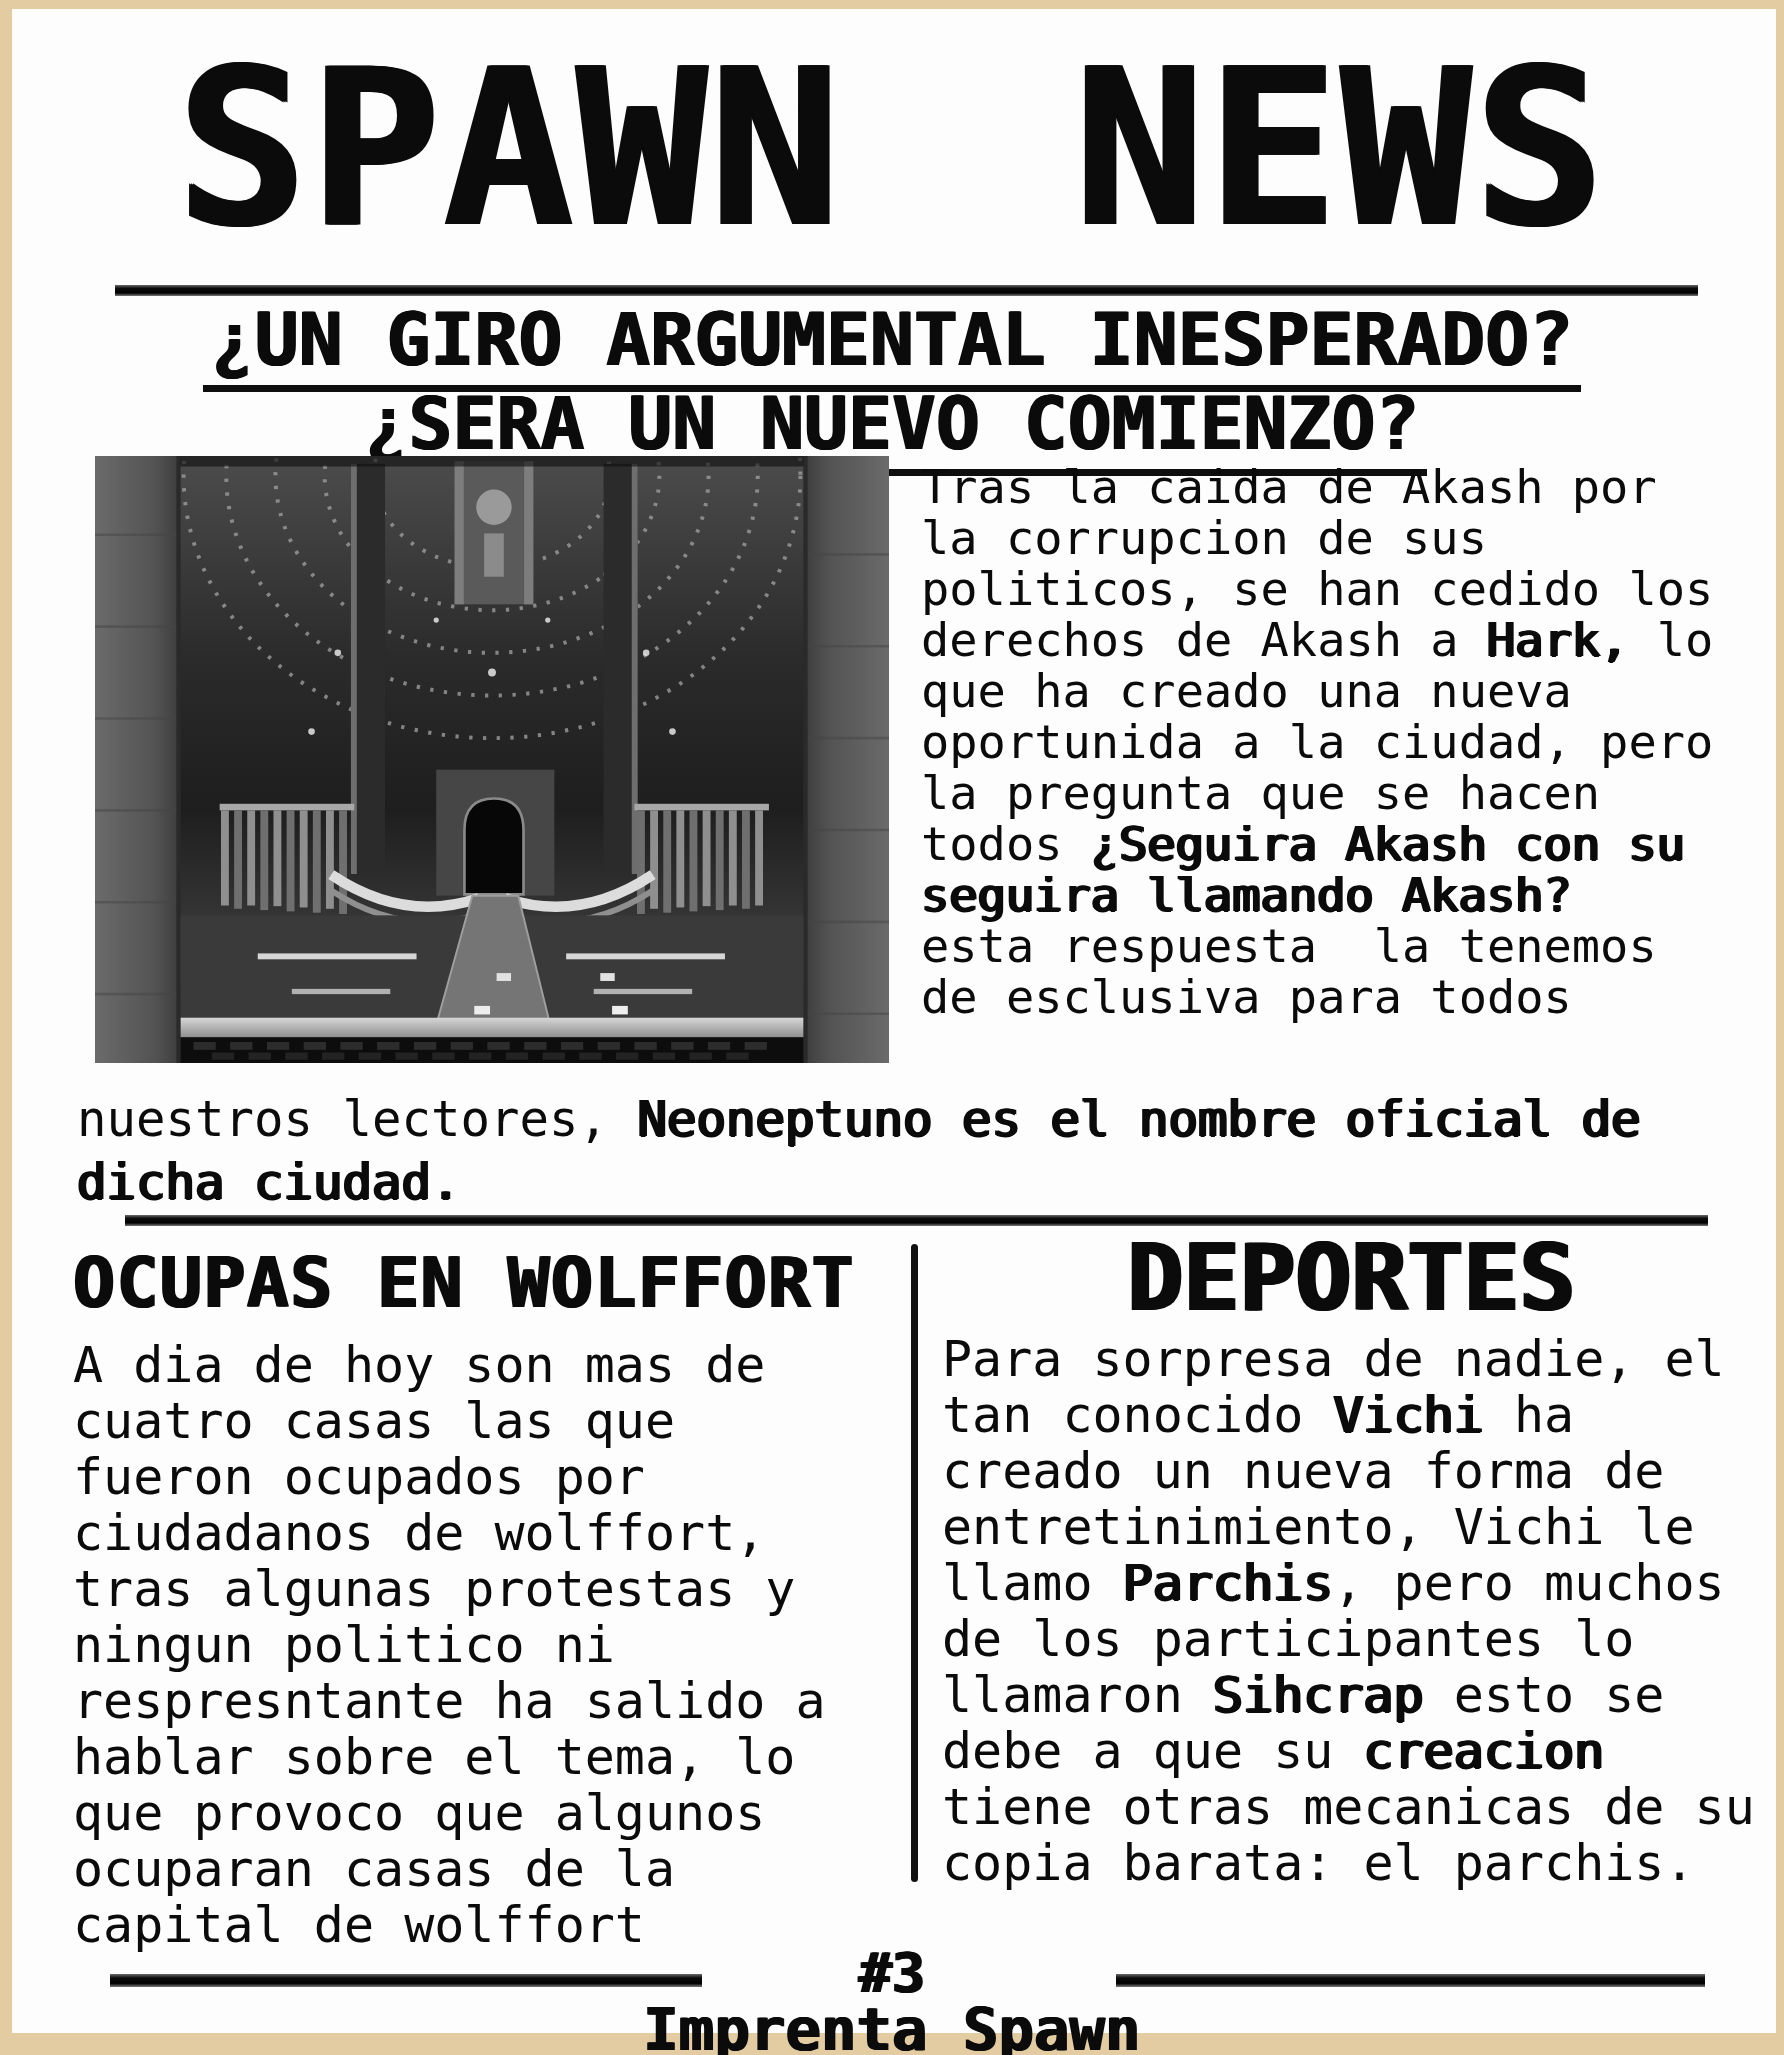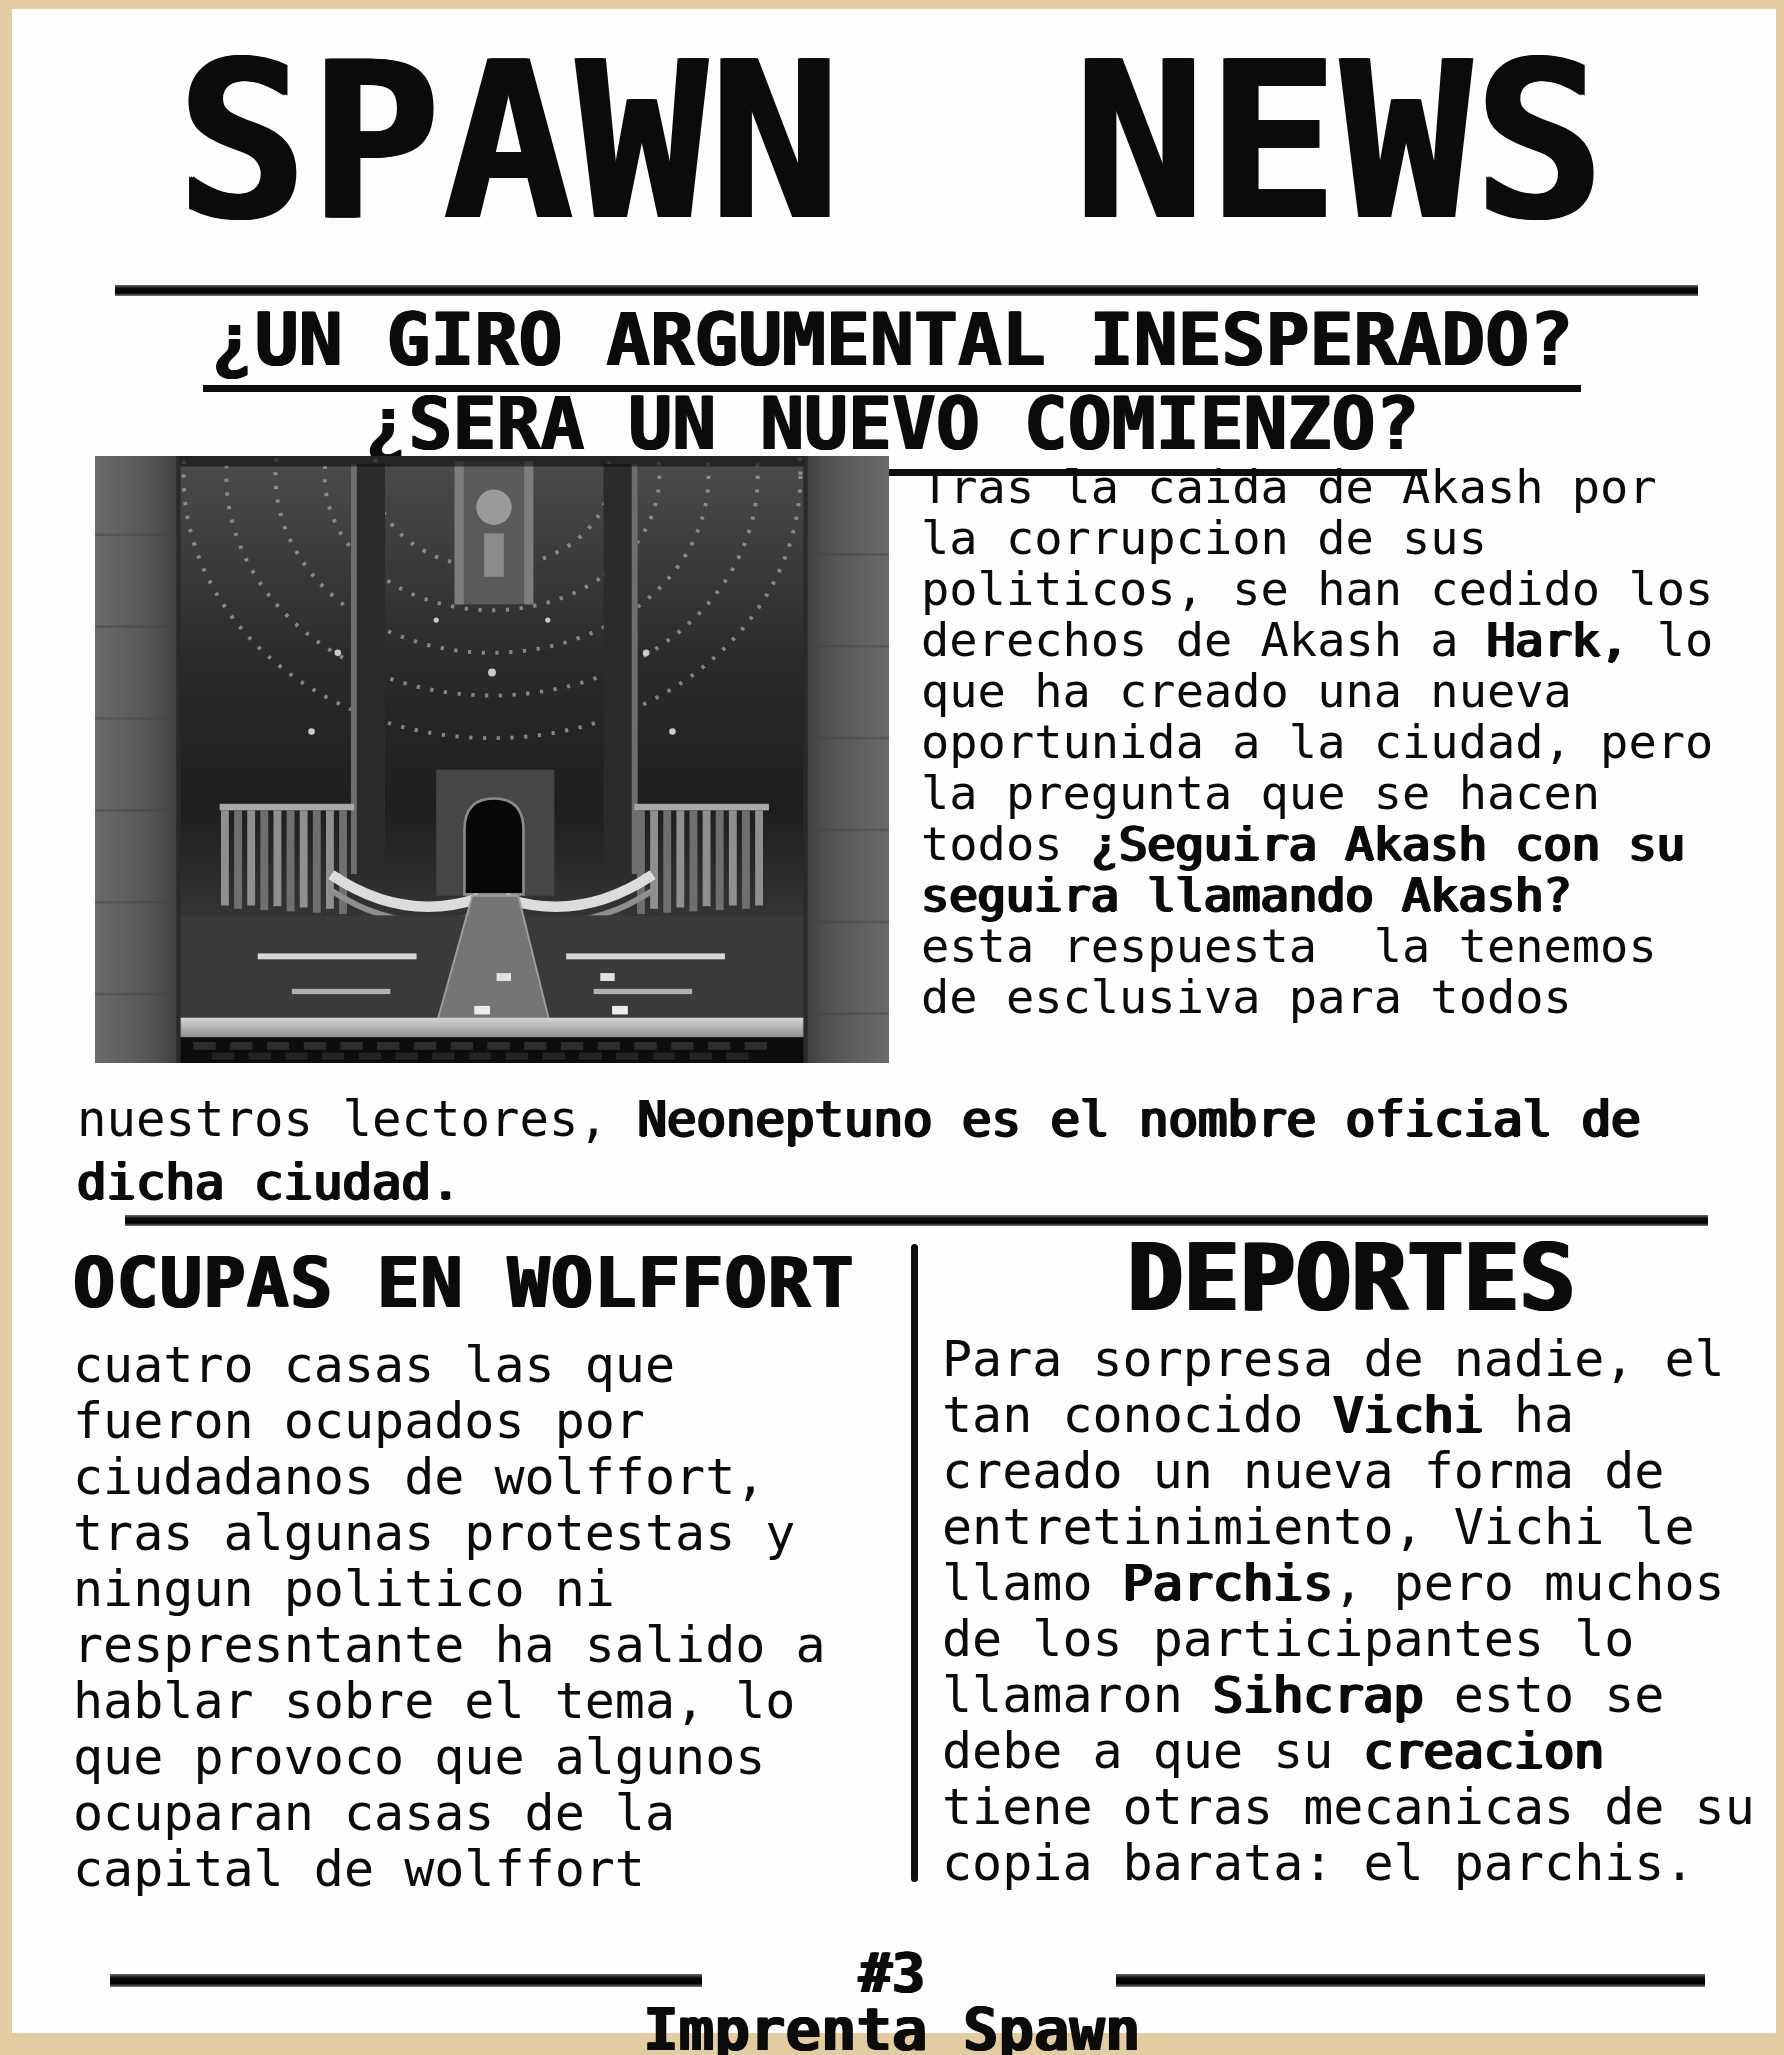--- a/index.html
+++ b/index.html
@@ -7,21 +7,21 @@
   body {
     position:relative;
     background:var(--frame,#e3cca1);
     color:var(--ink,#0b0b0b);
     font-family:"DejaVu Sans Mono", monospace;
   }
   .abs { position:absolute; }
   .paper { left:11.8px; top:9.2px; width:1764px; height:2024px; background:var(--paper,#fdfdfd); }
 
   
-  #masthead { left:0; right:0; top:45px; text-align:center; font-weight:bold;
+  #masthead { left:0; right:0; top:52px; text-align:center; font-weight:bold;
     font-size:217px; line-height:194px; letter-spacing:2.6px; word-spacing:98px;
     text-shadow:2px 0 0 currentColor, -2px 0 0 currentColor; }
 
   .rule { background:linear-gradient(180deg,#6a6a6a 0%,#0d0d0d 30%,#000 72%,#7a7a7a 100%); }
   #rule-top  { left:115px;  top:285px;  width:1583px; height:11px; }
   #rule-mid  { left:125px;  top:1215px; width:1583px; height:10.5px; }
   #rule-foot-left  { left:110px;  top:1974px; width:592px; height:12.5px; }
   #rule-foot-right { left:1116px; top:1974px; width:589px; height:12.5px; }
 
   .headline { left:0; right:0; text-align:center; font-weight:bold;
@@ -271,20 +271,21 @@
     <div class="tline"><span class="b">dicha ciudad.</span></div>
   </div>
 
 <div class="abs rule" id="rule-mid"></div>
 
 <div class="abs" id="heading-left">OCUPAS EN WOLFFORT</div>
 <div class="abs" id="heading-right">DEPORTES</div>
 <div class="abs" id="column-divider"></div>
 
 <div class="abs bodytext" id="col-left">
+    <div class="tline"><span>A dia de hoy son mas de</span></div>
     <div class="tline"><span>cuatro casas las que</span></div>
     <div class="tline"><span>fueron ocupados por</span></div>
     <div class="tline"><span>ciudadanos de wolffort,</span></div>
     <div class="tline"><span>tras algunas protestas y</span></div>
     <div class="tline"><span>ningun politico ni</span></div>
     <div class="tline"><span>respresntante ha salido a</span></div>
     <div class="tline"><span>hablar sobre el tema, lo</span></div>
     <div class="tline"><span>que provoco que algunos</span></div>
     <div class="tline"><span>ocuparan casas de la</span></div>
     <div class="tline"><span>capital de wolffort</span></div>

